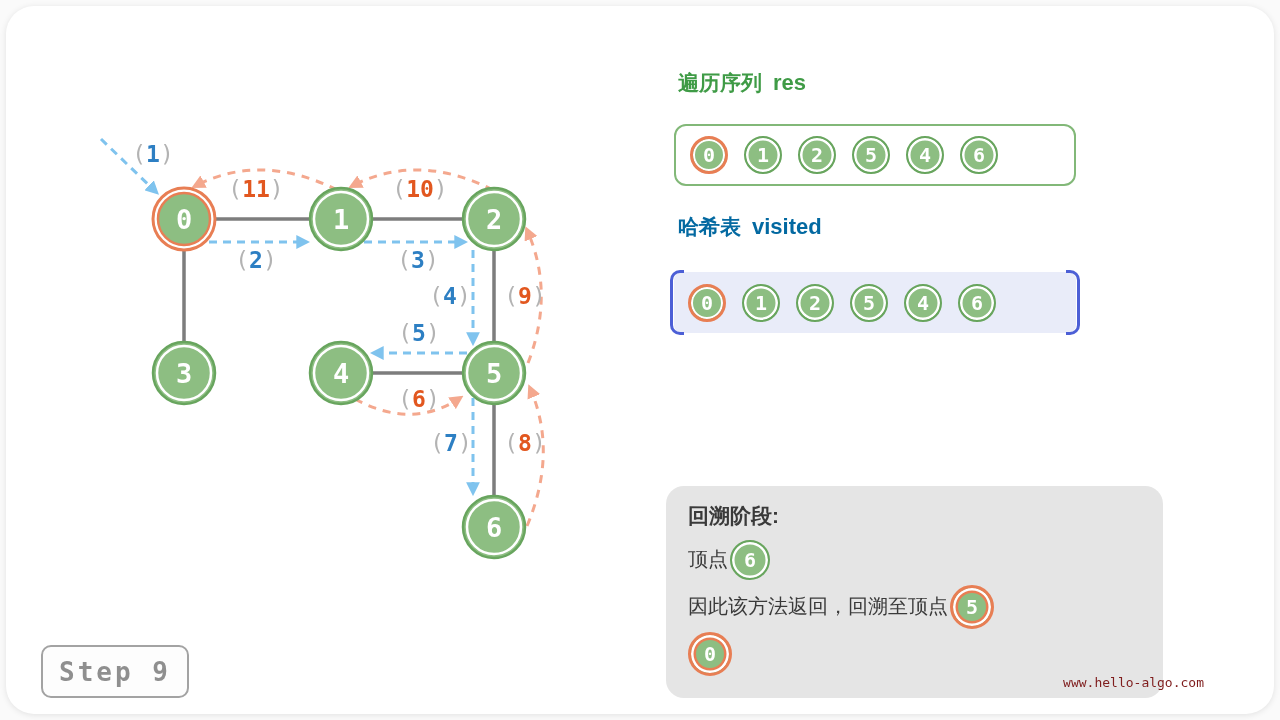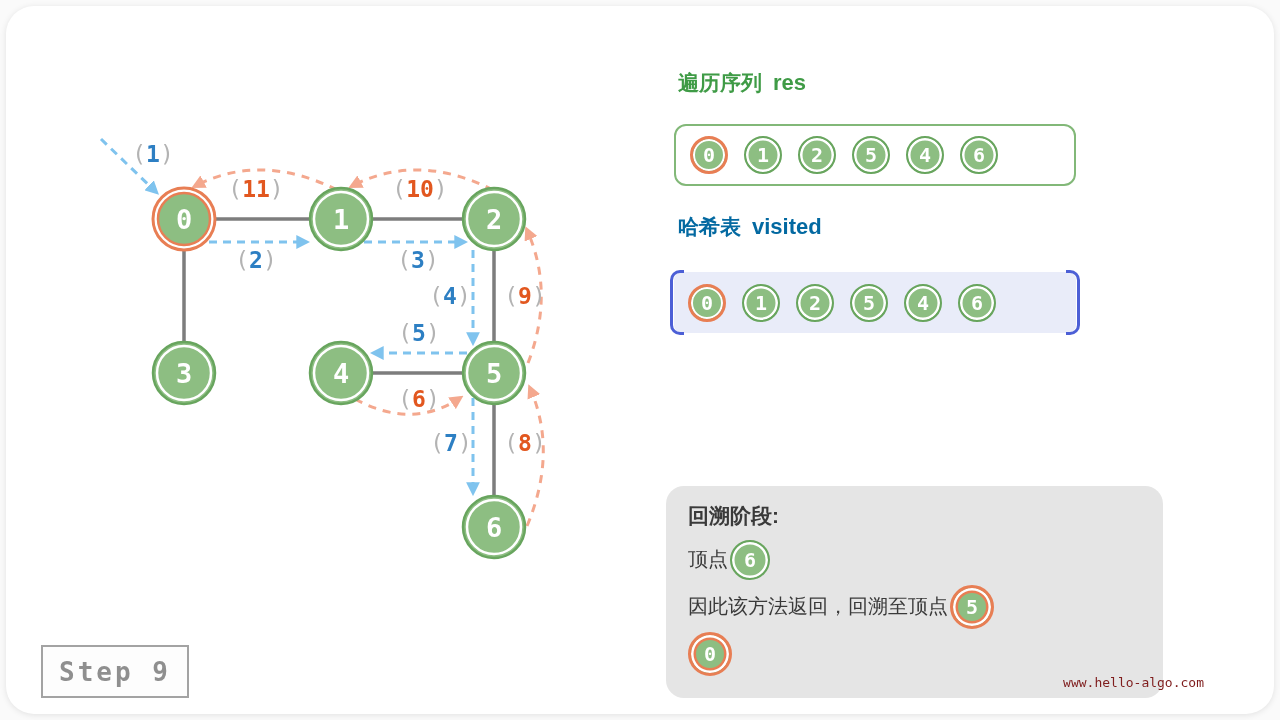--- a/index.html
+++ b/index.html
@@ -43,21 +43,21 @@
   .note{position:absolute;left:660px;top:436px;width:497px;height:212px;background:#e5e5e5;border-radius:18px;
         box-sizing:border-box;padding:16px 22px;color:#3a3a3a;margin-top:44px;}
   .note-title{font-size:21px;font-weight:bold;margin-bottom:6px;}
   .note-row{display:flex;align-items:center;gap:2px;height:47px;font-size:20px;white-space:nowrap;}
   .note-chip{width:40px;height:40px;border-radius:50%;background:#8dbe82;border:2px solid #68a55e;
         box-shadow:inset 0 0 0 2.5px #fff;color:#fff;display:flex;align-items:center;justify-content:center;
         font-family:"DejaVu Sans Mono",monospace;font-size:20px;font-weight:bold;box-sizing:border-box;flex:none;}
   .note-chip.hl{width:44px;height:44px;border:3px solid #e87e54;box-shadow:inset 0 0 0 2.5px #fff, inset 0 0 0 5px #e87e54;}
 
   
-  .step-badge{position:absolute;left:35px;top:639px;width:148px;height:53px;border:2px solid #a3a3a3;border-radius:0;
+  .step-badge{position:absolute;left:35px;top:639px;width:148px;height:53px;border:2px solid #a3a3a3;border-radius:10px;
         background:#fdfdfd;display:flex;align-items:center;justify-content:center;
         font-family:"DejaVu Sans Mono",monospace;font-size:26px;font-weight:bold;color:#8f8f8f;letter-spacing:3px;box-sizing:border-box;}
   .watermark{position:absolute;right:70px;bottom:24px;font-family:"DejaVu Sans Mono",monospace;font-size:13px;color:#7f1d1d;}
 </style>
 </head>
 <body>
 
 <div class="card">
 
   <svg class="graph-svg" width="640" height="620" viewBox="0 0 640 620">

